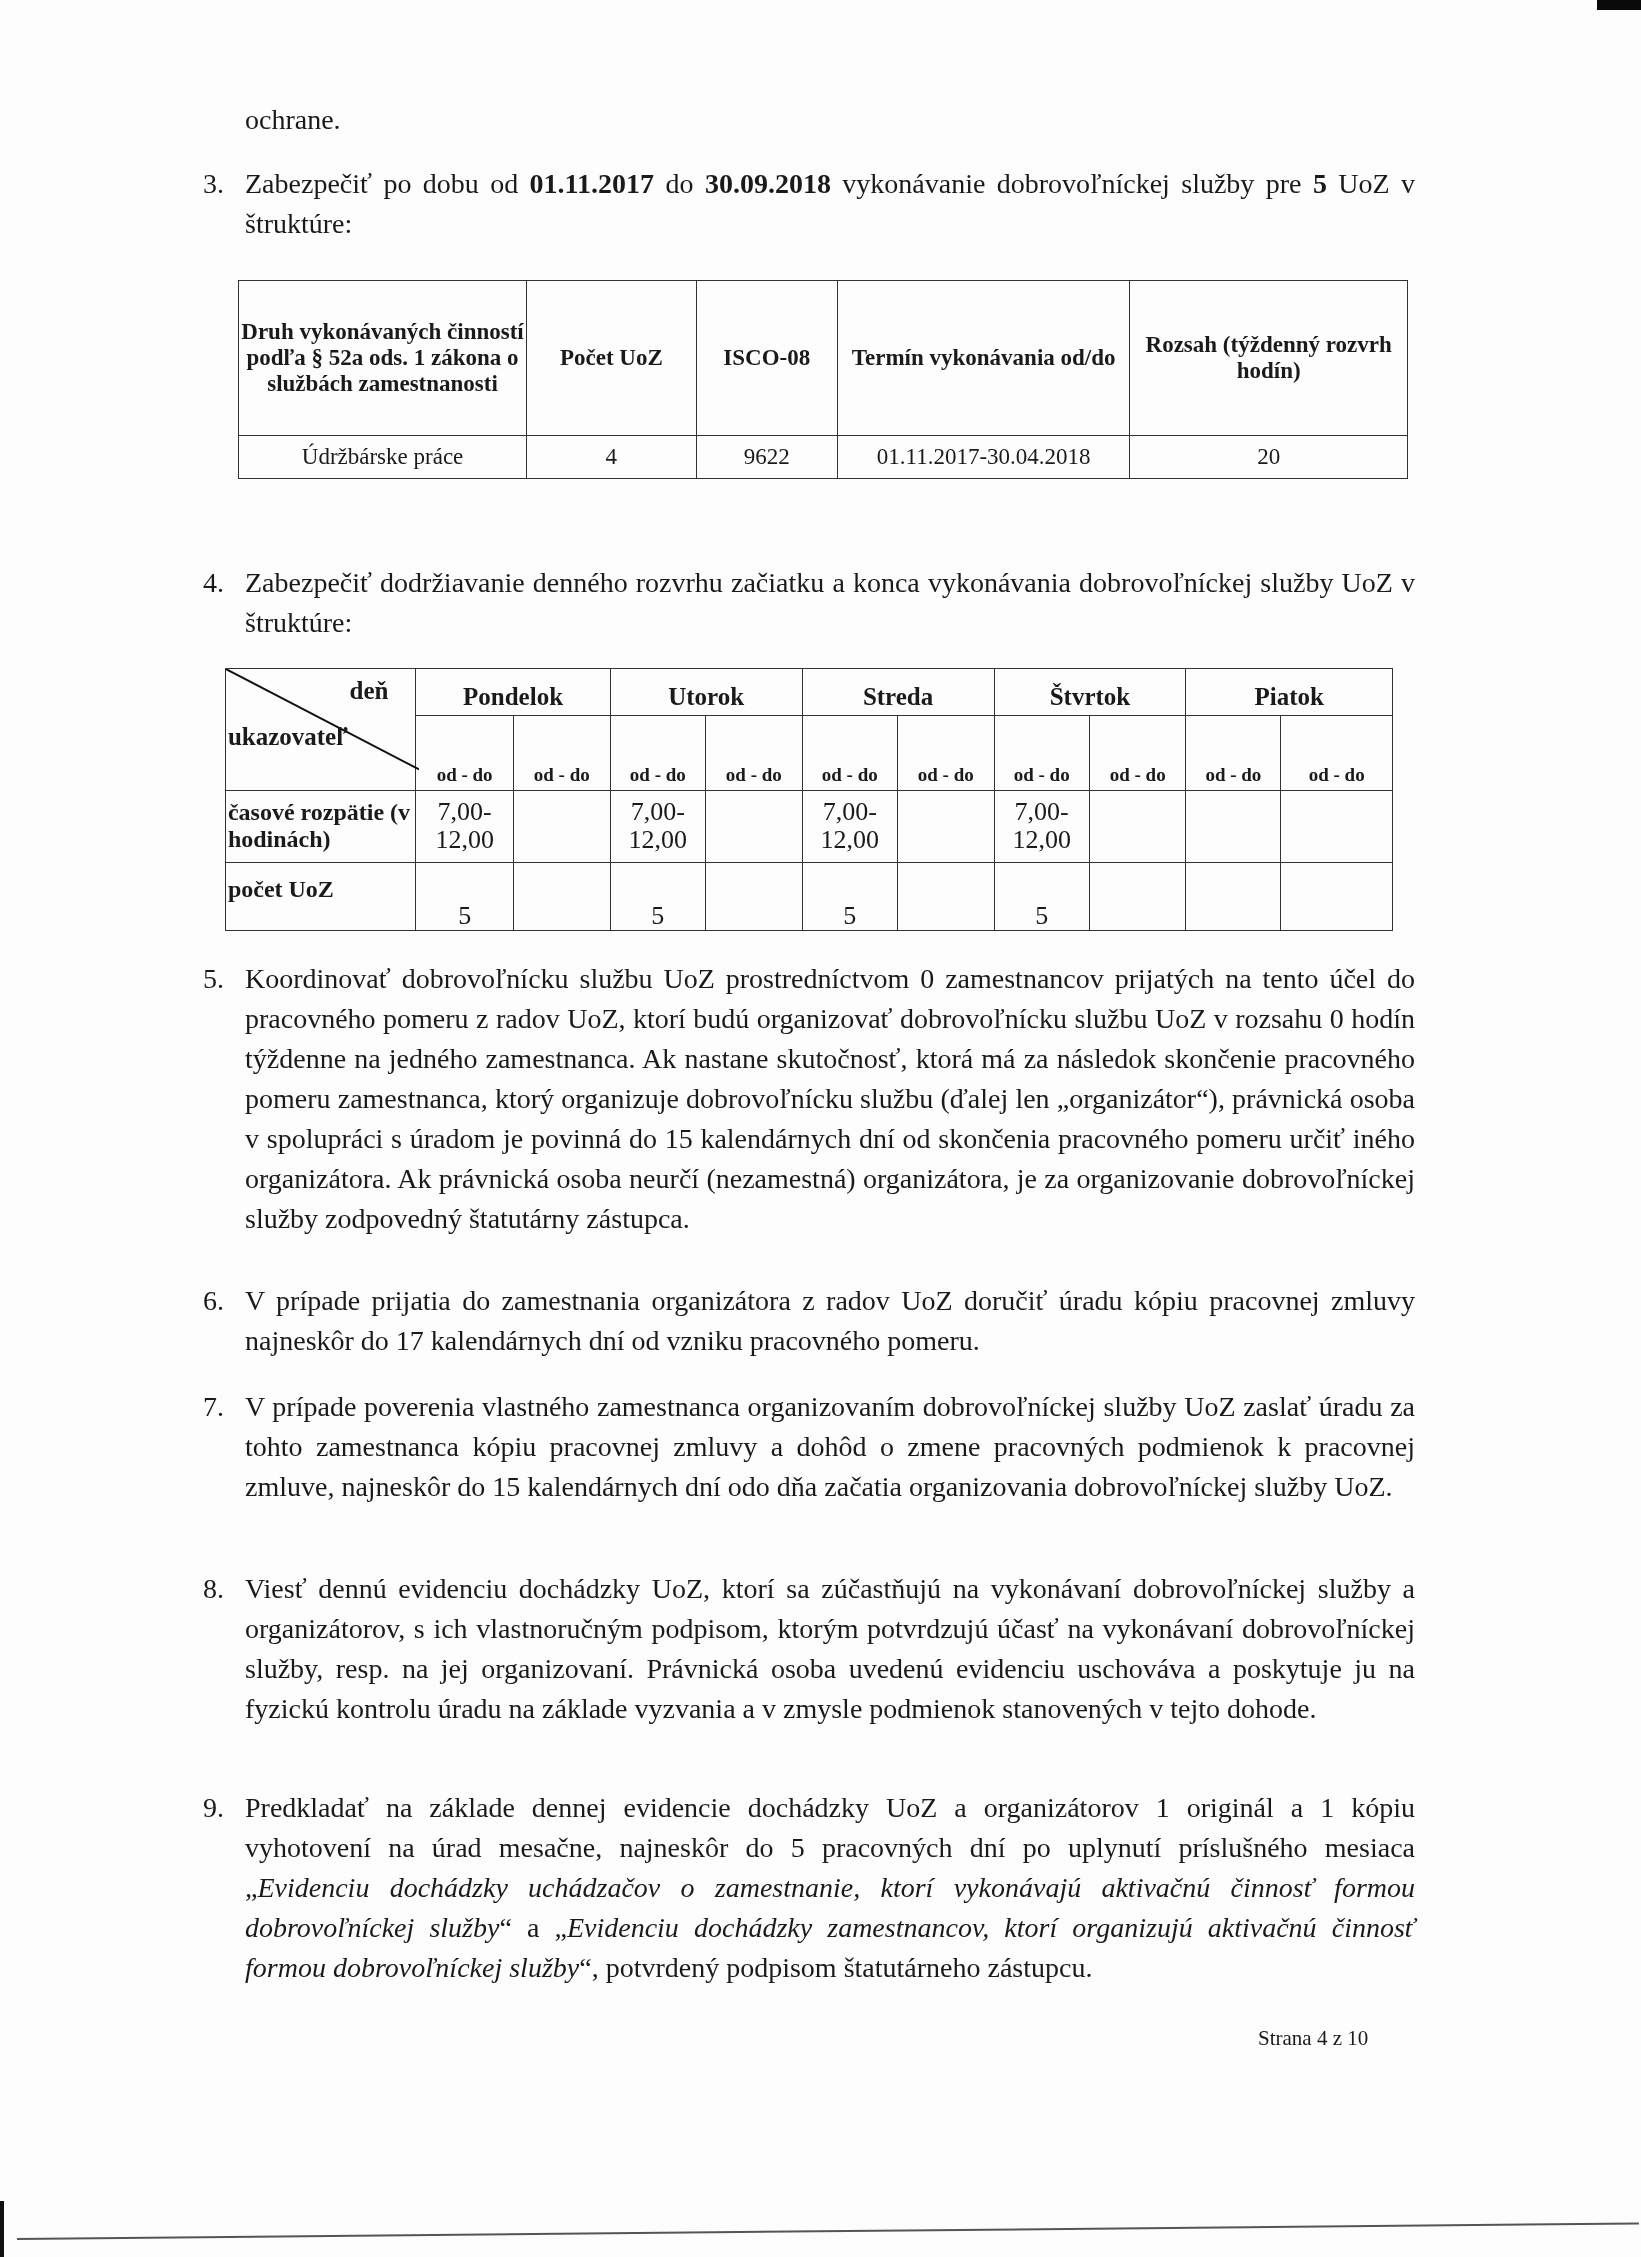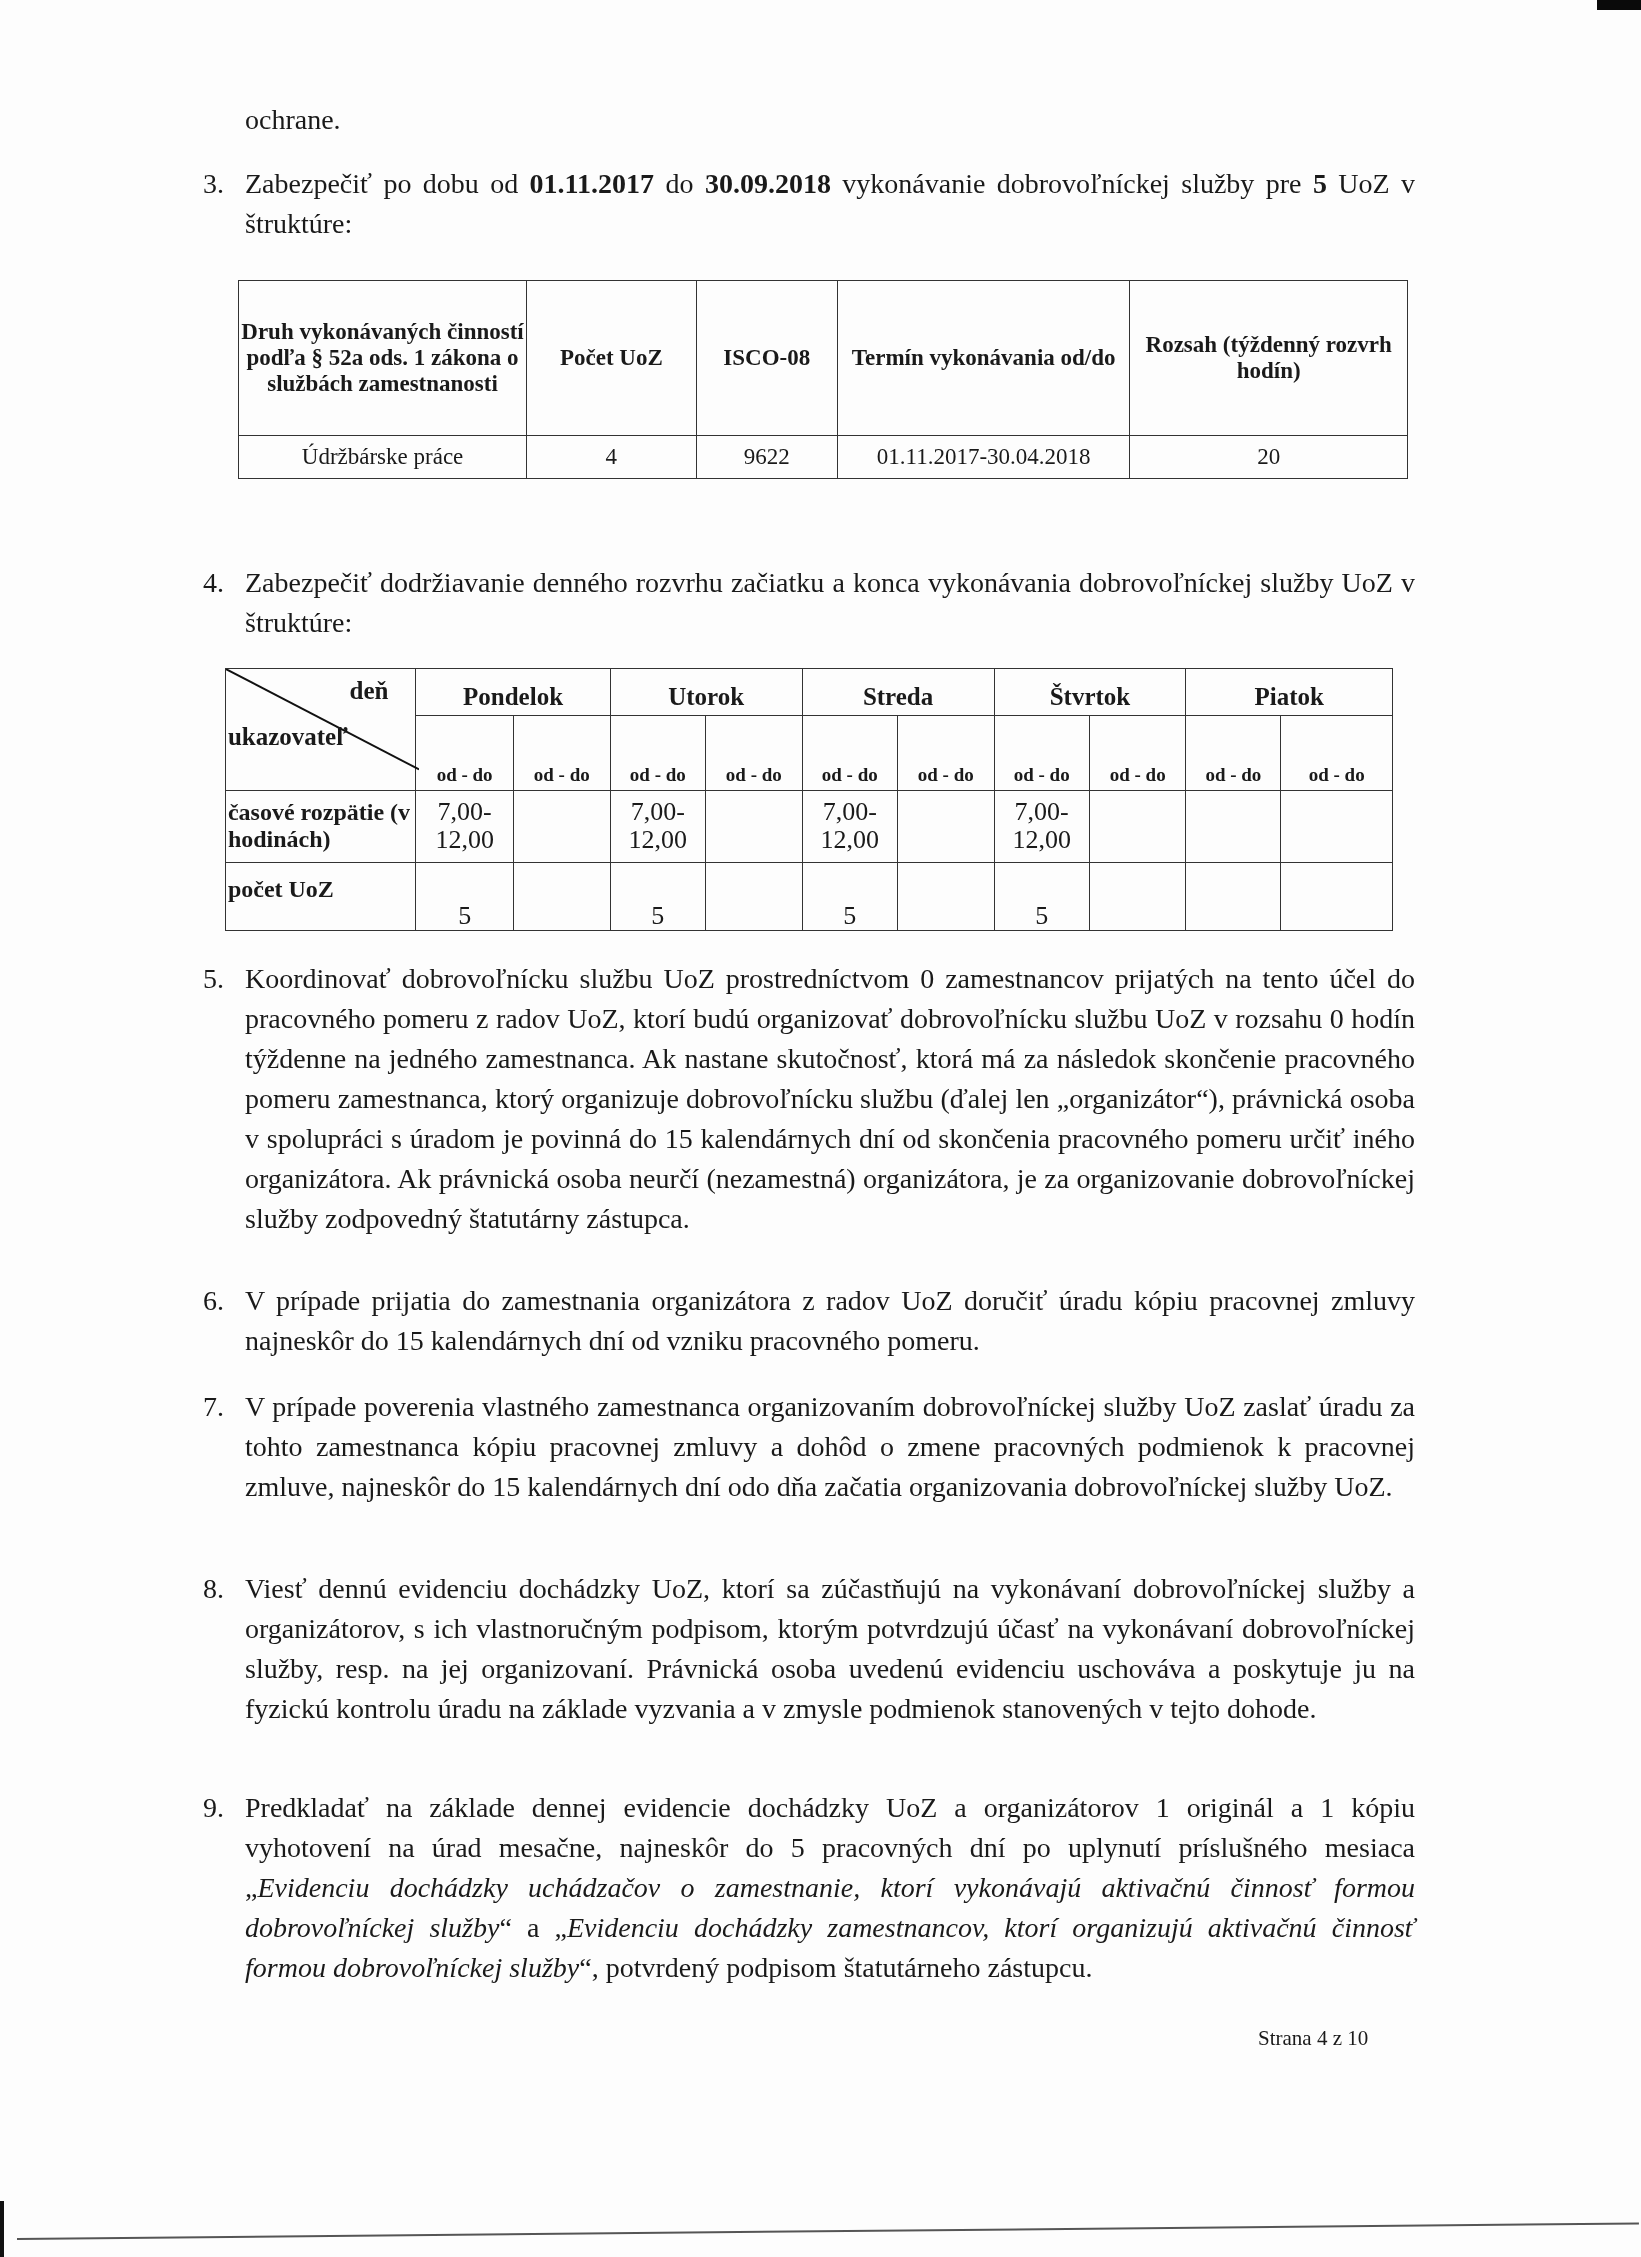--- a/index.html
+++ b/index.html
@@ -130,21 +130,21 @@
 </tbody>
   </table>
 
 <div class="para" style="top:959px;">
   <span class="num">5.</span>
   <span>Koordinovať dobrovoľnícku službu UoZ prostredníctvom 0 zamestnancov prijatých na tento účel do pracovného pomeru   z radov UoZ, ktorí budú organizovať dobrovoľnícku službu UoZ v rozsahu 0 hodín týždenne na jedného zamestnanca. Ak nastane skutočnosť, ktorá má za následok skončenie pracovného pomeru zamestnanca, ktorý organizuje dobrovoľnícku službu (ďalej len „organizátor“), právnická osoba v spolupráci s úradom je povinná do 15 kalendárnych dní od skončenia pracovného pomeru určiť iného organizátora. Ak právnická osoba neurčí (nezamestná) organizátora, je za organizovanie dobrovoľníckej služby zodpovedný štatutárny zástupca.</span>
 </div>
 
 <div class="para" style="top:1281px;">
   <span class="num">6.</span>
-  <span>V prípade prijatia do zamestnania organizátora z radov UoZ doručiť úradu kópiu pracovnej zmluvy najneskôr do 15 kalendárnych dní od vzniku pracovného pomeru.</span>
+  <span>V prípade prijatia do zamestnania organizátora z radov UoZ doručiť úradu kópiu pracovnej zmluvy najneskôr do 17 kalendárnych dní od vzniku pracovného pomeru.</span>
 </div>
 
 <div class="para" style="top:1387px;">
   <span class="num">7.</span>
   <span>V prípade poverenia vlastného zamestnanca organizovaním dobrovoľníckej služby UoZ zaslať úradu za tohto zamestnanca kópiu pracovnej zmluvy a dohôd o zmene pracovných podmienok k pracovnej zmluve, najneskôr do 15 kalendárnych dní odo dňa začatia organizovania dobrovoľníckej služby UoZ.</span>
 </div>
 
 <div class="para" style="top:1569px;">
   <span class="num">8.</span>
   <span>Viesť dennú evidenciu dochádzky UoZ, ktorí sa zúčastňujú na vykonávaní dobrovoľníckej služby a organizátorov, s ich vlastnoručným podpisom, ktorým potvrdzujú účasť na vykonávaní dobrovoľníckej služby, resp. na jej organizovaní. Právnická osoba uvedenú evidenciu uschováva a poskytuje ju na fyzickú kontrolu úradu na základe vyzvania a v zmysle podmienok stanovených v tejto dohode.</span>

